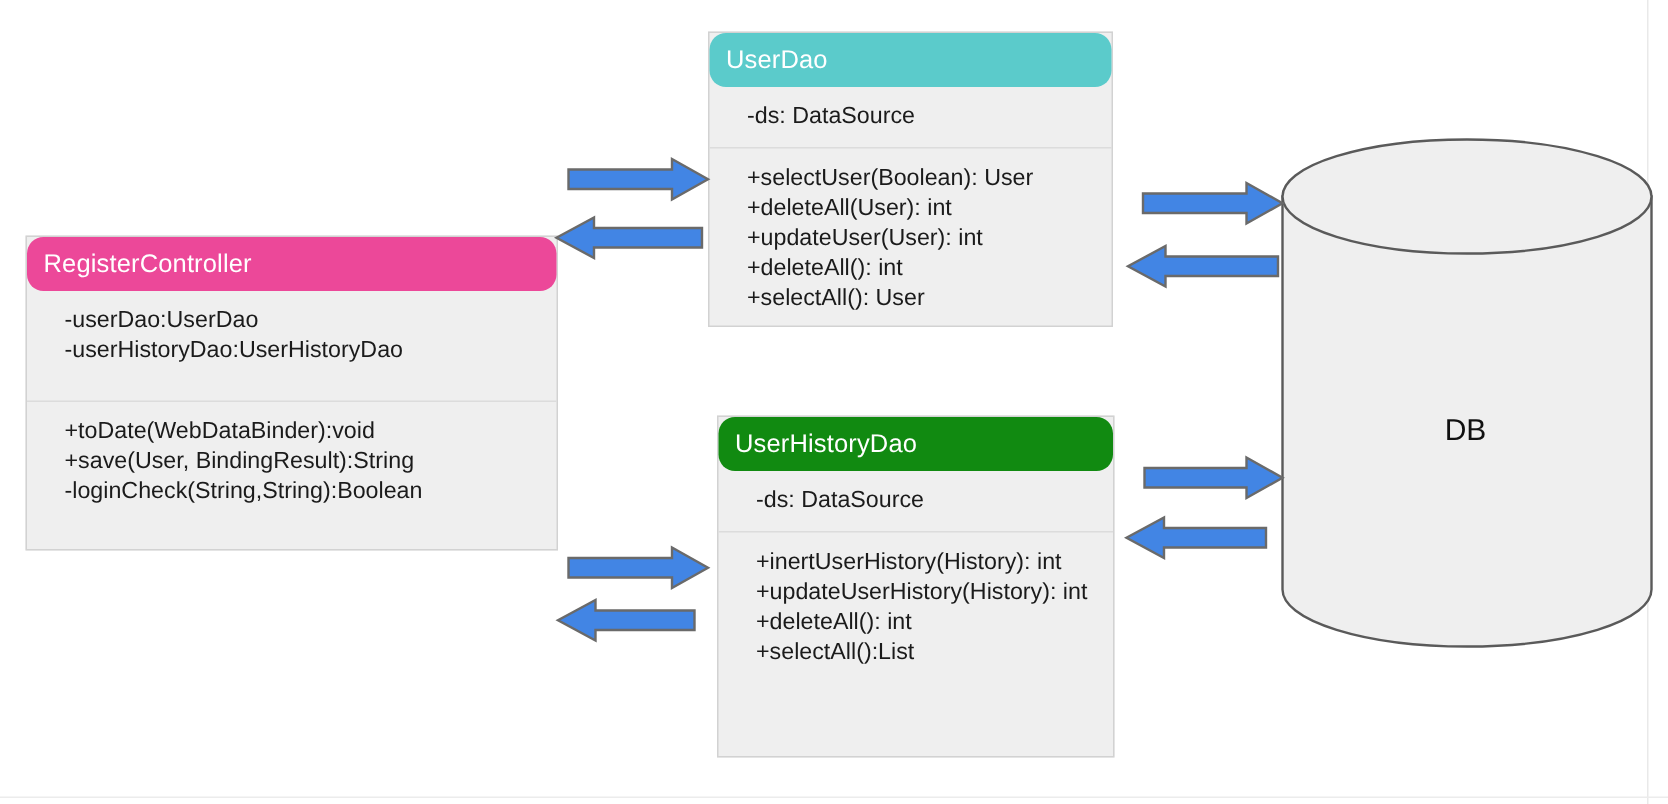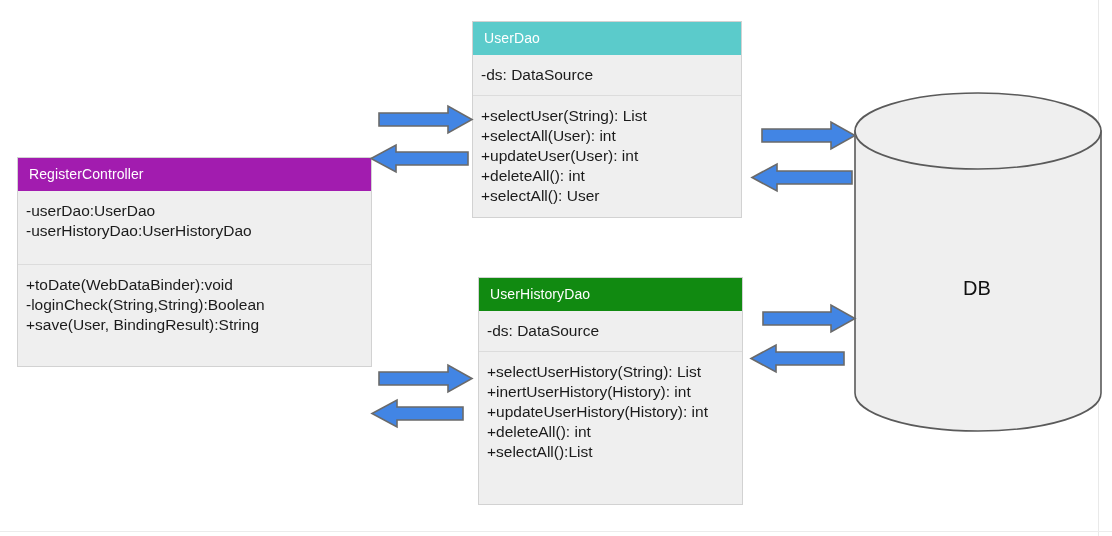--- a/index.html
+++ b/index.html
@@ -34,29 +34,30 @@
   
   .uml-box {
     position: absolute;
     background: #efefef;
     border: 1px solid #d2d2d2;
     box-sizing: border-box;
   }
   .uml-header {
     box-sizing: border-box;
     color: #ffffff;
-    font-size: 14px;
+    font-size: 17px;
     line-height: 1;
     padding: 9px 18px 10px 11px;
     white-space: nowrap;
     letter-spacing: 0.1px;
+    border-radius: 11px;
   }
   .uml-compartment {
     box-sizing: border-box;
-    padding: 10px 11px 11px 8px;
+    padding: 10px 11px 11px 25px;
     color: #1b1b1b;
     font-size: 15.5px;
     line-height: 20px;
   }
   .uml-compartment.attrs {
     border-bottom: 1px solid #dcdcdc;
   }
   .uml-line {
     white-space: nowrap;
   }
@@ -92,48 +93,47 @@
 
   <div class="guide-v" style="left:1098px;"></div>
   <div class="guide-h" style="top:531px;"></div>
 
   <div class="uml-box" style="left:472px; top:21px; width:270px; height:197px;">
     <div class="uml-header" id="userdao-header" style="background: rgb(91, 203, 203);">UserDao</div>
     <div class="uml-compartment attrs" style="height:41px;">
       <div class="uml-line">-ds: DataSource</div>
     </div>
     <div class="uml-compartment methods">
-      <div class="uml-line">+selectUser(String): List</div>
-      <div class="uml-line">+selectAll(User): int</div>
+      <div class="uml-line">+selectUser(Boolean): User</div>
+      <div class="uml-line">+deleteAll(User): int</div>
       <div class="uml-line">+updateUser(User): int</div>
       <div class="uml-line">+deleteAll(): int</div>
       <div class="uml-line">+selectAll(): User</div>
     </div>
   </div>
 
   <div class="uml-box" style="left:17px; top:157px; width:355px; height:210px;">
-    <div class="uml-header" id="registercontroller-header" style="background: #a21caf;">RegisterController</div>
+    <div class="uml-header" id="registercontroller-header" style="background: #ec4899;">RegisterController</div>
     <div class="uml-compartment attrs" style="height:74px;">
       <div class="uml-line">-userDao:UserDao</div>
       <div class="uml-line">-userHistoryDao:UserHistoryDao</div>
     </div>
     <div class="uml-compartment methods">
       <div class="uml-line">+toDate(WebDataBinder):void</div>
+      <div class="uml-line">+save(User, BindingResult):String</div>
       <div class="uml-line">-loginCheck(String,String):Boolean</div>
-      <div class="uml-line">+save(User, BindingResult):String</div>
     </div>
   </div>
 
   <div class="uml-box" style="left:478px; top:277px; width:265px; height:228px;">
     <div class="uml-header" id="userhistorydao-header" style="background: rgb(17, 138, 17);">UserHistoryDao</div>
     <div class="uml-compartment attrs" style="height:41px;">
       <div class="uml-line">-ds: DataSource</div>
     </div>
     <div class="uml-compartment methods">
-      <div class="uml-line">+selectUserHistory(String): List</div>
       <div class="uml-line">+inertUserHistory(History): int</div>
       <div class="uml-line">+updateUserHistory(History): int</div>
       <div class="uml-line">+deleteAll(): int</div>
       <div class="uml-line">+selectAll():List</div>
     </div>
   </div>
 
   <div class="db" style="left:853px; top:91px;">
     <svg width="250" height="342" viewBox="0 0 250 342">
       <path d="M2,40 L2,302 A123,38 0 0 0 248,302 L248,40 Z" fill="#efefef" stroke="#5a5a5a" stroke-width="1.6"></path>

